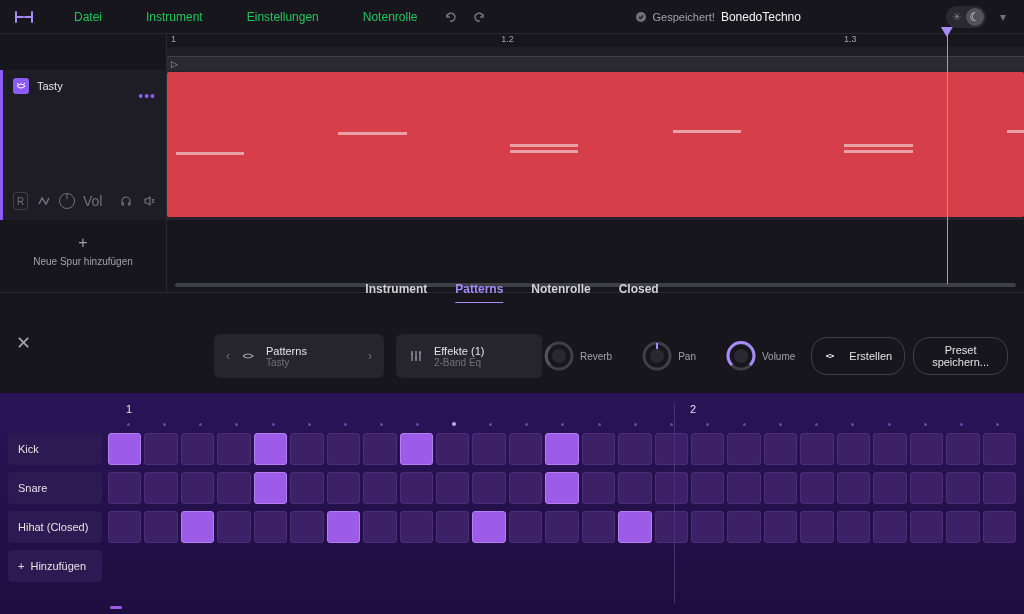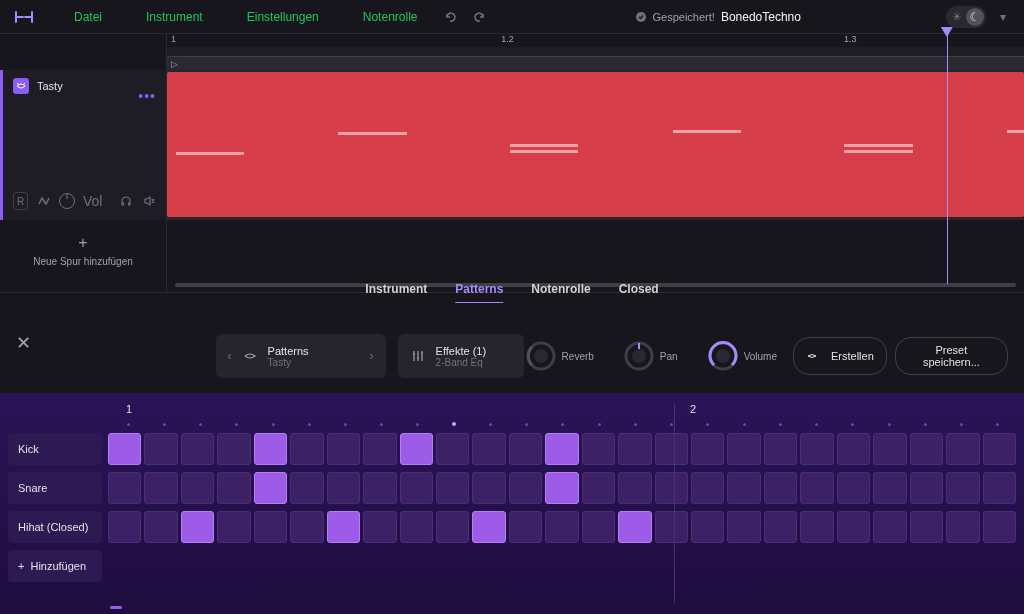--- a/index.html
+++ b/index.html
@@ -244,21 +244,21 @@
             <svg width="14" height="14" viewBox="0 0 14 14">
                 <path d="M2 7 Q7 3 12 7 Q7 11 2 7" stroke="#a1a1aa" stroke-width="1.2" fill="none"></path>
               </svg>
           </div>
           <div class="selector-text">
             <span class="selector-title">Patterns</span>
             <span class="selector-sub">Tasty</span>
           </div>
           <span class="selector-arrow" style="margin-left:auto">›</span>
         </div>
-        <div class="selector-box" style="width:126px">
+        <div class="selector-box" style="width:146px">
           <div class="selector-icon">
             <svg width="14" height="14" viewBox="0 0 14 14">
                 <path d="M3 2 L3 12 M7 2 L7 12 M11 2 L11 12 M2 5 L4 5 M6 9 L8 9 M10 4 L12 4" stroke="#a1a1aa" stroke-width="1.2"></path>
               </svg>
           </div>
           <div class="selector-text">
             <span class="selector-title">Effekte (1)</span>
             <span class="selector-sub">2-Band Eq</span>
           </div>
         </div>

